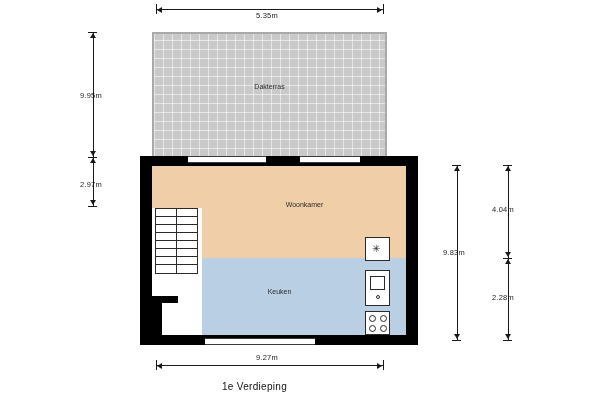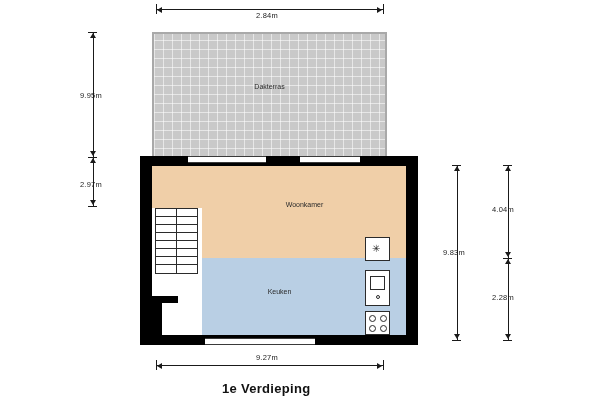--- a/index.html
+++ b/index.html
@@ -31,22 +31,22 @@
   }
   .room-label {
     position: absolute;
     font-size: 7px;
     color: #2b2b2b;
     white-space: nowrap;
     text-align: center;
   }
   .title {
     position: absolute;
-    font-size: 13px;
-    font-weight: bold;
+    font-size: 10px;
+    font-weight: normal;
     color: #111111;
     letter-spacing: 0.3px;
     white-space: nowrap;
   }
 
   
   .dim-h {
     position: absolute;
     height: 1px;
     background: #1a1a1a;
@@ -147,21 +147,21 @@
 </head>
 <body>
 
 <div id="plan">
 
   <div class="dim-v" style="left:156px; top:4px; height:10px;"></div>
   <div class="dim-v" style="left:383px; top:4px; height:10px;"></div>
   <div class="dim-h" style="left:156px; top:9px; width:227px;"></div>
   <div class="arr arr-left" style="left:157px; top:6.5px;"></div>
   <div class="arr arr-right" style="left:377px; top:6.5px;"></div>
-  <div class="dim-label" style="left:256px; top:11px;">2.84m</div>
+  <div class="dim-label" style="left:256px; top:11px;">5.35m</div>
 
   <div class="tick-h" style="left:88px; top:32px;"></div>
   <div class="tick-h" style="left:88px; top:157px;"></div>
   <div class="dim-v" style="left:93px; top:32px; height:125px;"></div>
   <div class="arr arr-up" style="left:90px; top:33px;"></div>
   <div class="arr arr-down" style="left:90px; top:151px;"></div>
   <div class="dim-label" style="left:80px; top:91px;">9.95m</div>
 
   <div class="tick-h" style="left:88px; top:157px;"></div>
   <div class="tick-h" style="left:88px; top:206px;"></div>

